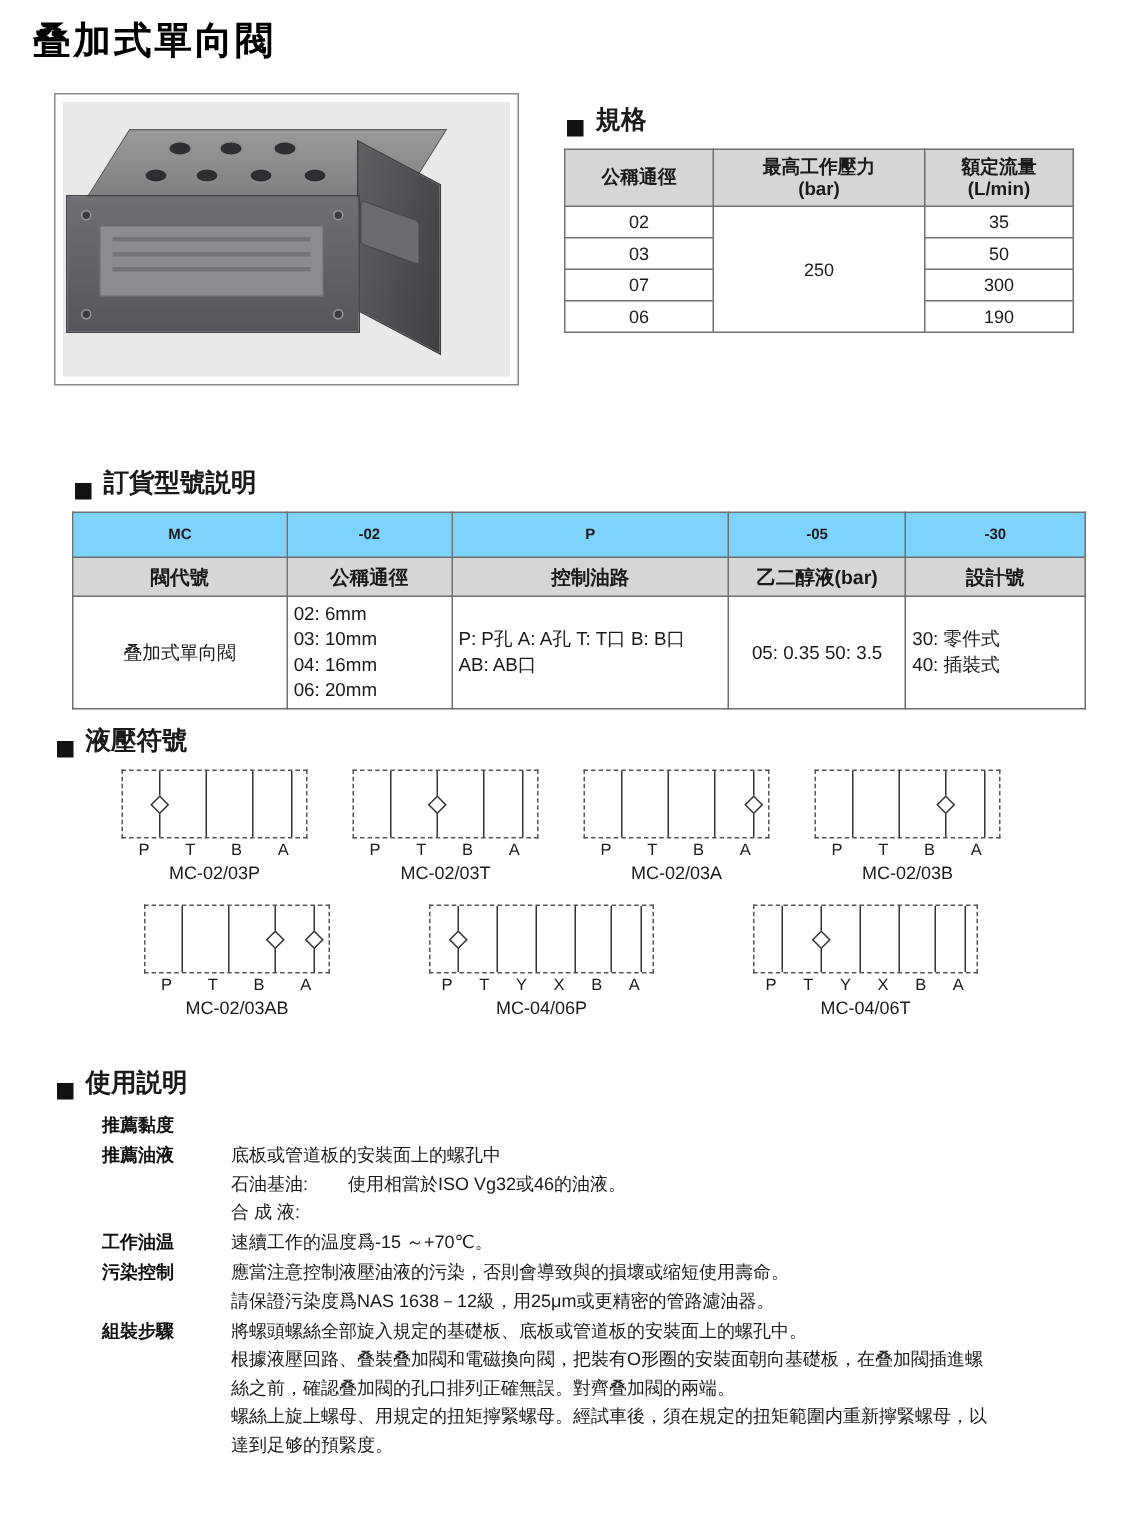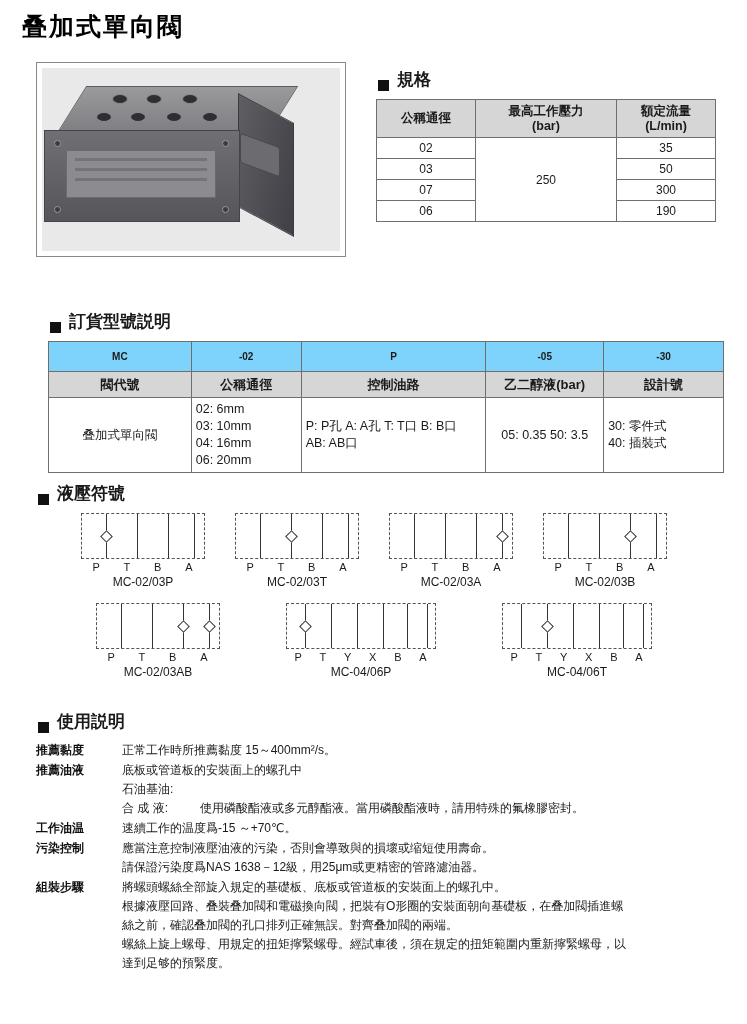--- a/index.html
+++ b/index.html
@@ -117,21 +117,21 @@
   .sym-box .vline { position:absolute; top:0; bottom:0; width:1px; background:#333; }
   .sym-box .chk {
     position:absolute; width:9px; height:9px; border:1px solid #333;
     background:#fff; transform: rotate(45deg); top:18px;
   }
   .sym-labels { display:flex; justify-content:space-around; font-size:11px; margin-top:2px; letter-spacing:1px;}
   .sym-name { font-size:12px; margin-top:2px; }
 
   
   .use-block { position:absolute; left:36px; top:700px; width:690px; }
-  .use-row { display:flex; font-size:12px; line-height:19px; margin-bottom:1px; }
+  .use-row { display:flex; font-size:12px; line-height:19px; margin-bottom:1px;margin-left:32px; }
   .use-label { width:86px; flex:0 0 86px; font-weight:bold; color:#111; }
   .use-text { flex:1; }
   .use-sub { display:flex; }
   .use-sub .k { width:78px; flex:0 0 78px; }
 </style>
 </head>
 <body>
 
 <div class="page">
 
@@ -398,33 +398,32 @@
   </div>
 
   <div class="use-block">
     <div class="sec-head">
       <span class="sq"></span>
       <span>使用説明</span>
     </div>
 
     <div class="use-row">
       <div class="use-label">推薦黏度</div>
-      <div class="use-text">正常工作時所推薦黏度  15～400mm²/s。</div>
     </div>
 
     <div class="use-row">
       <div class="use-label">推薦油液</div>
       <div class="use-text">
         <div>底板或管道板的安裝面上的螺孔中</div>
         <div class="use-sub">
           <span class="k">石油基油:</span>
+          <span>使用相當於ISO  Vg32或46的油液。</span>
         </div>
         <div class="use-sub">
           <span class="k">合 成 液:</span>
-          <span>使用磷酸酯液或多元醇酯液。當用磷酸酯液時，請用特殊的氟橡膠密封。</span>
         </div>
       </div>
     </div>
 
     <div class="use-row">
       <div class="use-label">工作油温</div>
       <div class="use-text">速續工作的温度爲-15 ～+70℃。</div>
     </div>
 
     <div class="use-row">

